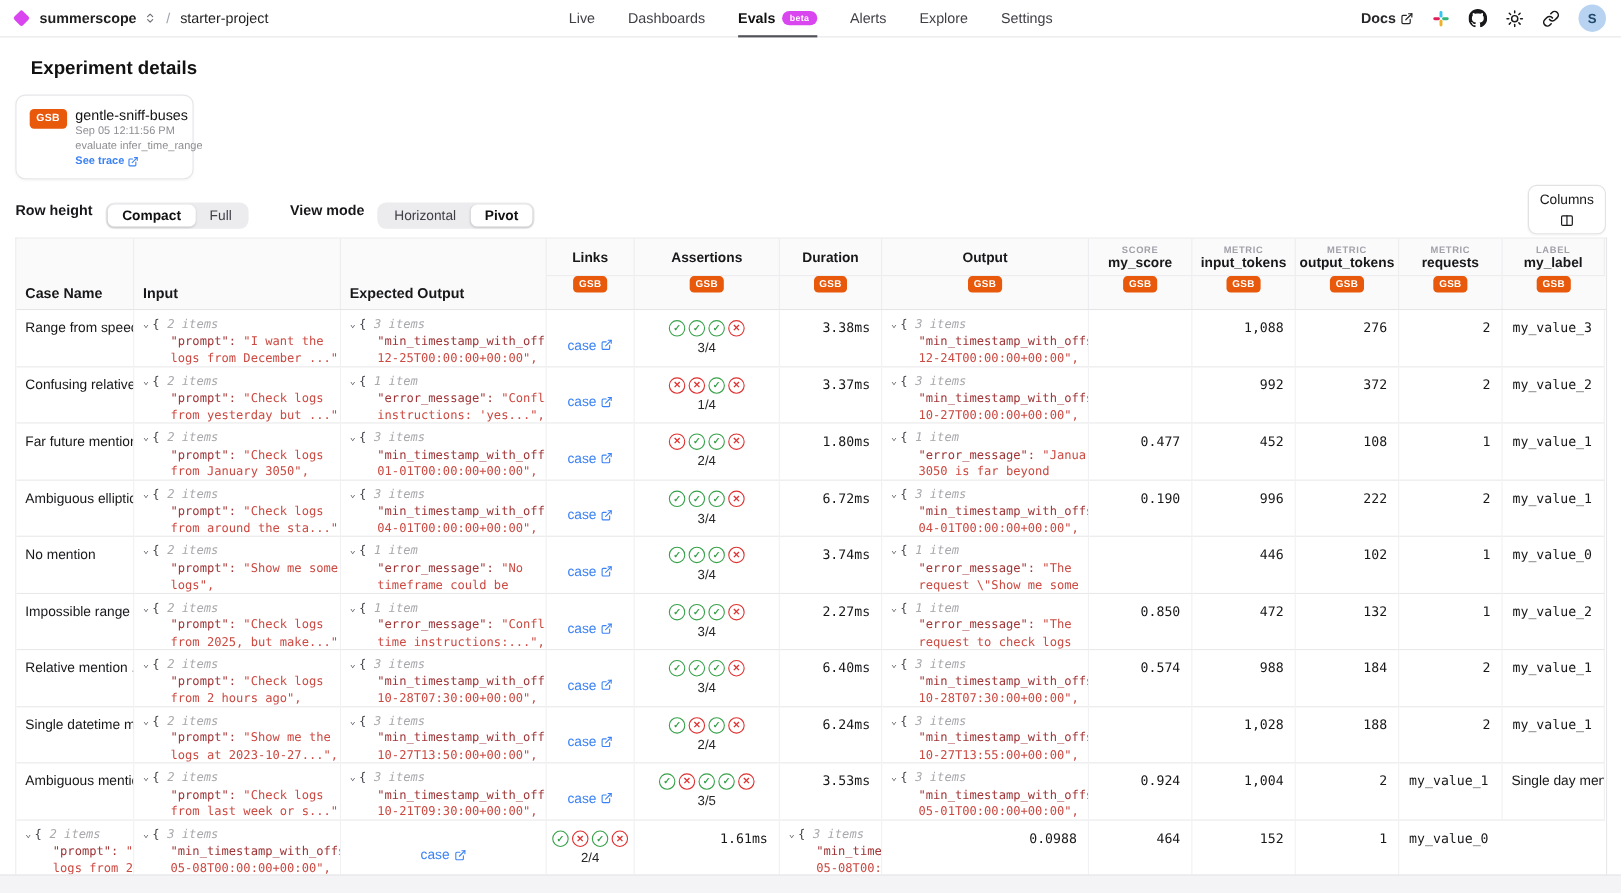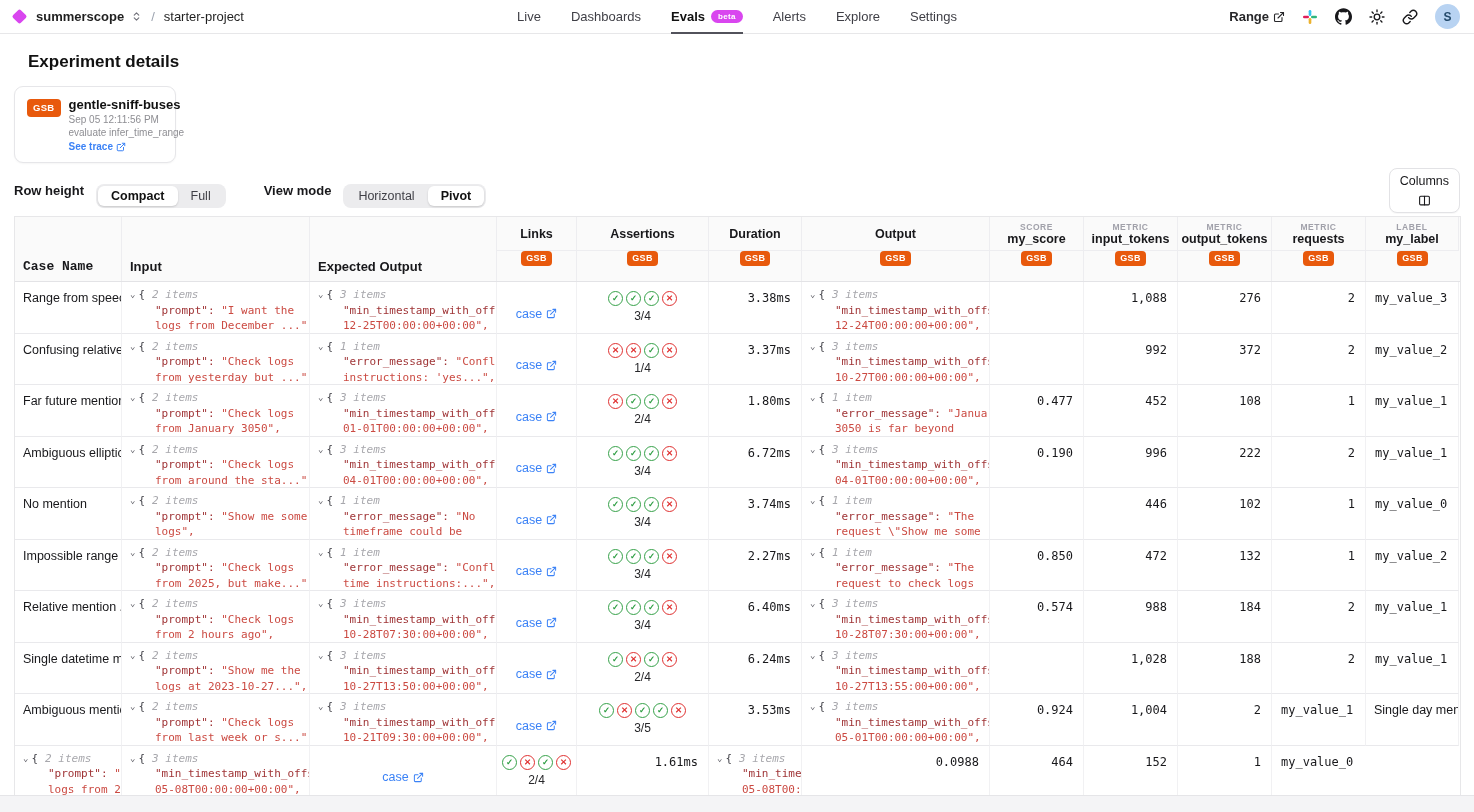--- a/index.html
+++ b/index.html
@@ -28,21 +28,21 @@
     display:flex; align-items:center; justify-content:center; font-size:12px; font-weight:600; cursor:pointer;}
 
   
   .page-title { position:absolute; top:52px; left:28px; font-size:17px; font-weight:700; color:#111; }
   .exp-card { position:absolute; top:86px; left:14px; width:162px; border:1px solid #e6e6e9;
     border-radius:9px; padding:10px 12px; box-shadow:0 1px 2px rgba(0,0,0,.04); display:flex; gap:8px; background:#fff;}
   .gsb-badge { background:#e8590c; color:#fff; font-weight:700; border-radius:4px;
     font-size:9px; padding:3px 5px; letter-spacing:.3px; align-self:flex-start; line-height:1;}
   .exp-card .gsb-badge { font-size:9.5px; padding:4px 6px; margin-top:2px; }
   .exp-info { display:flex; flex-direction:column; gap:2px; }
-  .exp-name { font-size:13px; font-weight:700; color:#111; white-space:nowrap; }
+  .exp-name { font-size:13px; font-weight:400; color:#111; white-space:nowrap; }
   .exp-meta { font-size:10px; color:#8e8e93; white-space:nowrap; }
   .trace-link { display:flex; align-items:center; gap:3px; font-size:10px; font-weight:600; color:#3b82f6; cursor:pointer; margin-top:1px;}
 
   
   .toolbar { position:absolute; top:176px; left:14px; right:14px; height:28px;
     display:flex; align-items:center; gap:12px; }
   .ctl-label { font-size:13px; font-weight:600; color:#18181b; margin-right:0px; }
   .seg { display:flex; background:#ececee; border-radius:8px; padding:2px;margin-top:12px; }
   .seg-opt { font-size:12.5px; color:#3f3f46; padding:3px 13px; border-radius:6px; cursor:pointer; border:none; background:transparent; font-family:inherit;}
   .seg-opt.selected { background:#fff; box-shadow:0 1px 2px rgba(0,0,0,.15); font-weight:600; color:#111;}
@@ -127,21 +127,21 @@
       </div>
       <div class="nav-item">
         <span>Explore</span>
       </div>
       <div class="nav-item">
         <span>Settings</span>
       </div>
     </div>
   <div class="topbar-right">
     <span class="docs-link">
-      <span>Range</span>
+      <span>Docs</span>
       <svg width="12" height="12" viewBox="0 0 24 24" fill="none" stroke="#27272a" stroke-width="2.2" stroke-linecap="round" stroke-linejoin="round">
           <path d="M18 13v6a2 2 0 0 1-2 2H5a2 2 0 0 1-2-2V8a2 2 0 0 1 2-2h6"></path>
           <polyline points="15 3 21 3 21 9"></polyline>
           <line x1="10" y1="14" x2="21" y2="3"></line>
         </svg>
     </span>
     <span class="icon-btn">
       <svg width="16" height="16" viewBox="0 0 24 24">
           <rect x="10" y="1.5" width="4" height="9" rx="2" fill="#36C5F0"></rect>
           <rect x="13.5" y="10" width="9" height="4" rx="2" fill="#2EB67D"></rect>
@@ -213,21 +213,21 @@
     <span>Columns</span>
     <svg width="13" height="13" viewBox="0 0 24 24" fill="none" stroke="#18181b" stroke-width="2" stroke-linecap="round">
         <rect x="3" y="4" width="18" height="16" rx="2"></rect>
         <line x1="12" y1="4" x2="12" y2="20"></line>
       </svg>
   </button>
 </div>
 
 <div class="tablewrap">
   <div class="grid thead" id="thead">
-      <div class="th th-tall" style="grid-column: 1; font-family: Liberation Mono, monospace;">Case Name</div>
+      <div class="th th-tall" style="grid-column: 1;">Case Name</div>
       <div class="th th-tall" style="grid-column: 2;">Input</div>
       <div class="th th-tall" style="grid-column: 3;">Expected Output</div>
       <div class="th th-top" style="grid-column: 4;">
         <div class="colname">Links</div>
       </div>
       <div class="th th-badge" style="grid-area: 2 / 4;">
         <span class="gsb-badge">GSB</span>
       </div>
       <div class="th th-top" style="grid-column: 5;">
         <div class="colname">Assertions</div>

